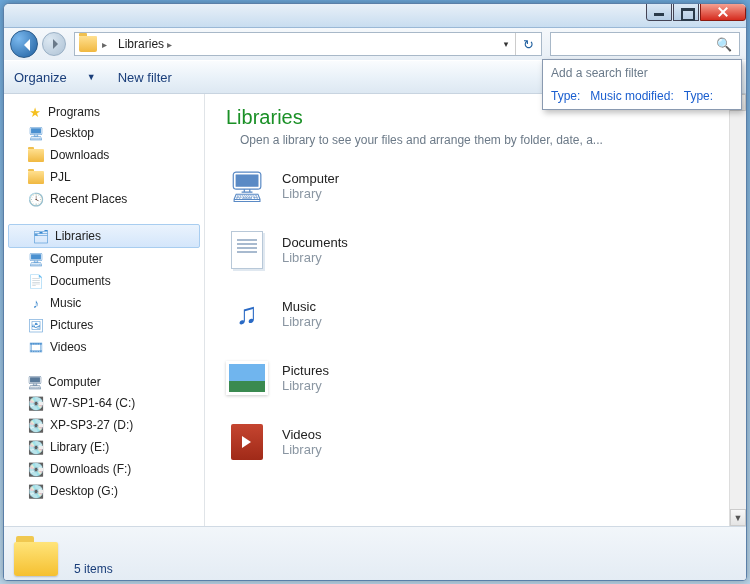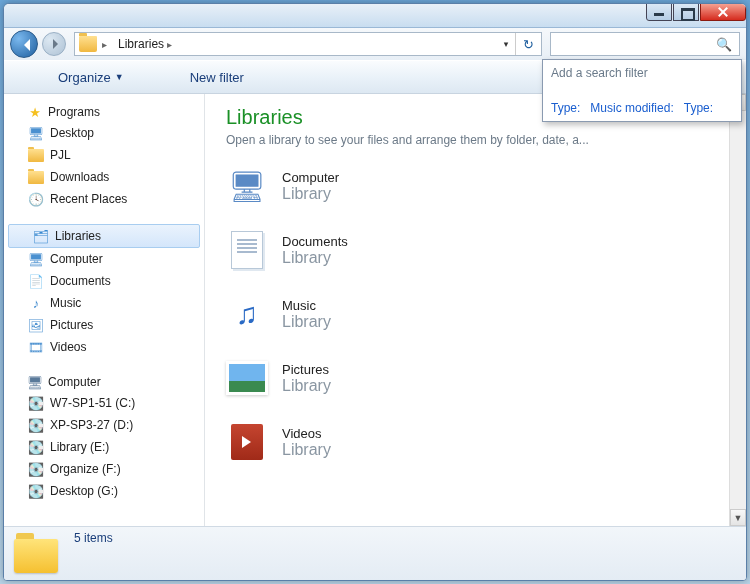--- a/index.html
+++ b/index.html
@@ -29,21 +29,21 @@
 .addr-seg { display: flex; align-items: center; padding: 0 4px; height: 100%; font-size: 12px; color: #222; }
 .addr-chev { color: #666; font-size: 10px; padding: 0 3px; }
 .addr-refresh { position: absolute; right: 0; top: 0; height: 22px; width: 26px; border-left: 1px solid #ccc; display: flex; align-items:center; justify-content:center; color:#1e5e9e; font-size:13px; }
 .addr-dd { position: absolute; right: 26px; top: 0; height: 22px; width: 18px; display: flex; align-items:center; justify-content:center; color:#333; font-size:9px; }
 .folder-ic { width: 18px; height: 16px; background: linear-gradient(to bottom, #ffe090, #f0b840); border-radius: 1px 1px 2px 2px; position:relative; margin-right: 2px; }
 .folder-ic::before { content:""; position:absolute; top:-3px; left:0; width:8px; height:3px; background:#f0c050; border-radius:1px 1px 0 0; }
 .searchbox { width: 190px; height: 24px; border: 1px solid #a8b8c8; background: #fff; margin-left: 4px; position: relative; }
 .searchbox .mag { position:absolute; right:6px; top:4px; color:#2a5a9a; font-size:13px; }
 
 .toolbar { height: 34px; background: linear-gradient(to bottom, #fafcfe, #eaf2f9 50%, #dde8f2); border-top: 1px solid #fff; border-bottom: 1px solid #c8d4e0; display: flex; align-items: center; padding: 0 10px; gap: 22px; font-size: 13px; }
-.tool-item { color: #1a3e7a; cursor: default; display: flex; align-items: center; gap: 4px; margin-left: 44px; }
+.tool-item { color: #1a3e7a; cursor: default; display: flex; align-items: center; gap: 20px; }
 .tool-item .dd { font-size: 9px; }
 
 .content { display: flex; height: calc(100% - 24px - 32px - 34px - 54px); position: relative; }
 
 .sidebar { width: 200px; background: #fff; overflow-y: auto; font-size: 12px; padding: 8px 0; }
 .sb-group-hdr { display: flex; align-items: center; padding: 2px 8px; gap: 5px; color: #222; }
 .sb-group-hdr.fav { font-weight: normal; }
 .sb-item { display: flex; align-items: center; padding: 3px 8px 3px 24px; gap: 6px; color: #222; }
 .sb-item.sel { background: linear-gradient(to bottom, #eaf3fd, #d4e6fb); border: 1px solid #a8cdf0; border-radius: 2px; margin: 0 4px; padding-left: 20px; }
 .sb-spacer { height: 14px; }
@@ -55,41 +55,41 @@
 .ic-blue { color: #4a90d0; }
 .ic-drive { color: #8a9aa8; }
 .ic-computer { color: #5a7a9a; }
 .ic-folder { width: 16px; height: 13px; background: linear-gradient(to bottom, #ffe090, #f0b840); border-radius: 1px; position: relative; }
 .ic-folder::before { content:""; position:absolute; top:-2px; left:0; width:6px; height:2px; background:#f0c050; border-radius:1px 1px 0 0; }
 
 .divider { width: 4px; background: transparent; border-left: 1px solid #e0e4e8; cursor: ew-resize; }
 
 .main { flex: 1; padding: 12px 18px; overflow: auto; color: #333; }
 .main-title { font-size: 20px; color: #1a9026; margin-bottom: 4px; }
-.main-sub { font-size: 12px; color: #6c7a88; margin-bottom: 18px; }
+.main-sub { font-size: 12px; color: #6c7a88; margin-bottom: 18px; margin-left: 14px; }
 .lib-item { display: flex; align-items: center; gap: 14px; margin-bottom: 22px; }
 .lib-icon { width: 42px; height: 42px; display: flex; align-items: center; justify-content: center; font-size: 30px; position: relative; }
 .lib-txt .name { font-size: 13px; color: #222; }
-.lib-txt .type { font-size: 16px; color: #8a96a2; }
+.lib-txt .type { font-size: 13px; color: #8a96a2; }
 .lib-icon.computer { color: #5a8ac5; }
 .lib-icon.doc::before { content:""; width: 30px; height: 36px; background: #fff; border: 1px solid #b8c8d8; box-shadow: 2px 2px 0 #e0e8f0; position: relative; }
 .lib-icon.doc::after { content:""; position:absolute; top:10px; left:11px; width:20px; height:2px; background:#a8bacf; box-shadow: 0 4px 0 #a8bacf, 0 8px 0 #a8bacf, 0 12px 0 #a8bacf; }
 .lib-icon.music { color: #2a6ac5; }
 .lib-icon.pic::before { content:""; width: 36px; height: 28px; background: linear-gradient(to bottom, #70b5ee 60%, #3a8a50 60%); border: 3px solid #fff; box-shadow: 0 1px 3px rgba(0,0,0,0.2); }
 .lib-icon.vid::before { content:""; width: 32px; height: 36px; background: linear-gradient(to bottom, #c54530, #a02a18); border-radius: 2px; }
 .lib-icon.vid::after { content:""; position:absolute; left:16px; top:15px; border: 6px solid transparent; border-left: 9px solid #fff; }
 
-.statusbar { height: 54px; background: linear-gradient(to bottom, #f2f6fa, #e4ecf4); border-top: 1px solid #d0dae4; display: flex; align-items: flex-start; padding: 4px 10px; gap: 14px; font-size: 12px; }
+.statusbar { height: 54px; background: linear-gradient(to bottom, #f2f6fa, #e4ecf4); border-top: 1px solid #d0dae4; display: flex; align-items: flex-end; padding: 4px 10px; gap: 14px; font-size: 12px; }
 .status-ic { width: 46px; height: 42px; position: relative; }
 .status-ic .big-folder { width: 44px; height: 34px; background: linear-gradient(to bottom, #ffe47a, #f5c030); border-radius: 2px 2px 3px 3px; position: absolute; bottom: 0; box-shadow: 0 1px 2px rgba(0,0,0,0.2); }
 .status-ic .big-folder::before { content:""; position:absolute; top:-6px; left:2px; width:18px; height:6px; background:#f0c850; border-radius:2px 2px 0 0; }
 .status-txt { color: #1a3e7a; }
 
 .search-dropdown { position: absolute; top: 55px; right: 4px; width: 200px; background: #fff; border: 1px solid #8a9ab0; box-shadow: 2px 3px 6px rgba(0,0,0,0.25); padding: 6px 8px; font-size: 12px; z-index: 100; }
-.search-dropdown .filter-txt { color: #6a7a8a; margin-bottom: 21px; }
+.search-dropdown .filter-txt { color: #6a7a8a; margin-bottom: 9px; }
 .search-dropdown .filter-row { display: flex; gap: 10px; color: #1a5ecf; }
 .search-dropdown .filter-row span { cursor: pointer; }
 
 .main-scroll { position: absolute; top: 0; right: 0; bottom: 0; width: 17px; background: #f0f0f0; border-left: 1px solid #ddd; }
 .main-scroll .sb-btn { height: 17px; background: linear-gradient(to bottom, #f8f8f8, #e4e4e4); border: 1px solid #ccc; display:flex; align-items:center; justify-content:center; font-size:9px; color:#555; }
 .main-scroll .sb-btn.bot { position: absolute; bottom: 0; left:0; right:0; }
 </style>
 </head>
 <body>
 
@@ -141,27 +141,27 @@
         <span>Programs</span>
       </div>
       <div class="sb-item">
           <span class="ic ic-blue">🖥</span>
           <span>Desktop</span>
         </div>
       <div class="sb-item">
           <span class="ic">
             <span class="ic-folder"></span>
           </span>
-          <span>PJL</span>
+          <span>Downloads</span>
         </div>
       <div class="sb-item">
           <span class="ic">
             <span class="ic-folder"></span>
           </span>
-          <span>Downloads</span>
+          <span>PJL</span>
         </div>
       <div class="sb-item">
           <span class="ic ic-blue">🕓</span>
           <span>Recent Places</span>
         </div>
       <div class="sb-spacer"></div>
 
       <div class="sb-item sel" style="padding-left:8px;">
         <span class="chev exp"></span>
         <span class="ic ic-lib">🗂</span>
@@ -189,33 +189,33 @@
         </div>
       <div class="sb-spacer"></div>
 
       <div class="sb-group-hdr">
         <span class="chev"></span>
         <span class="ic ic-computer">🖥</span>
         <span>Computer</span>
       </div>
       <div class="sb-item">
           <span class="ic ic-drive">💽</span>
-          <span>W7-SP1-51 (C:)</span>
+          <span>W7-SP1-64 (C:)</span>
         </div>
       <div class="sb-item">
           <span class="ic ic-drive">💽</span>
           <span>XP-SP3-27 (D:)</span>
         </div>
       <div class="sb-item">
           <span class="ic ic-drive">💽</span>
           <span>Library (E:)</span>
         </div>
       <div class="sb-item">
           <span class="ic ic-drive">💽</span>
-          <span>Organize (F:)</span>
+          <span>Downloads (F:)</span>
         </div>
       <div class="sb-item">
           <span class="ic ic-drive">💽</span>
           <span>Desktop (G:)</span>
         </div>
     </div>
 
     <div class="divider"></div>
 
     <div class="main">

